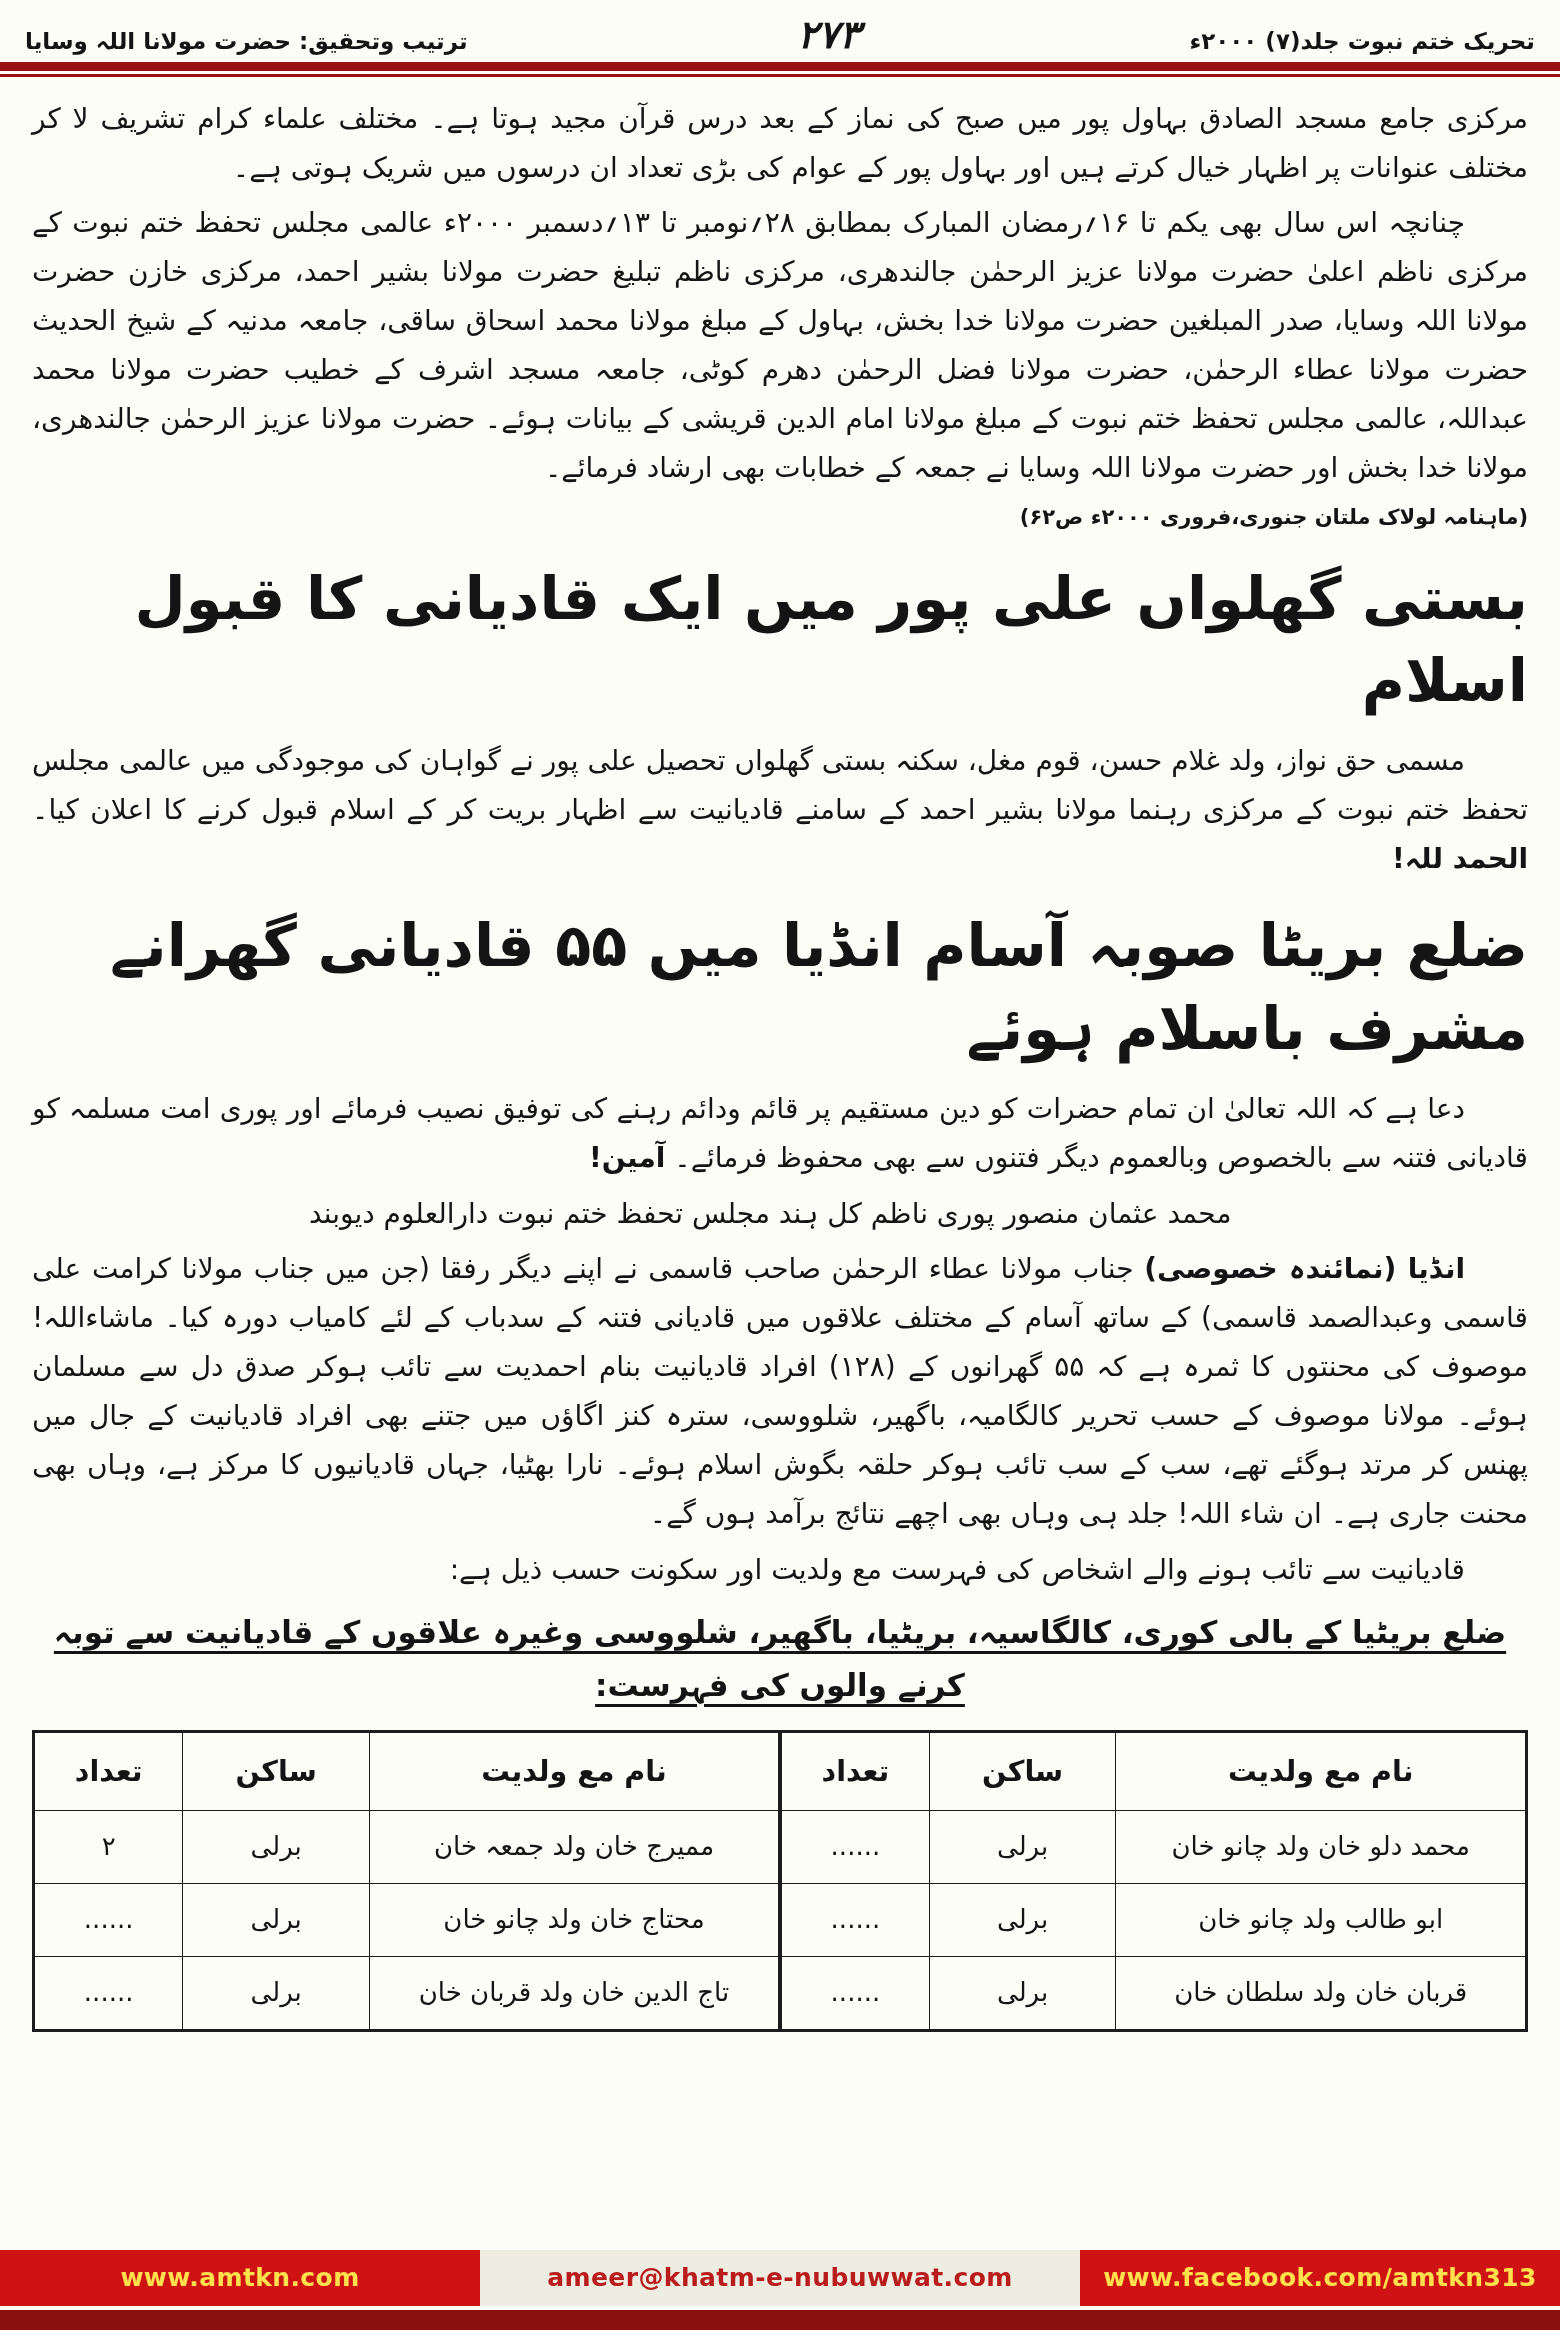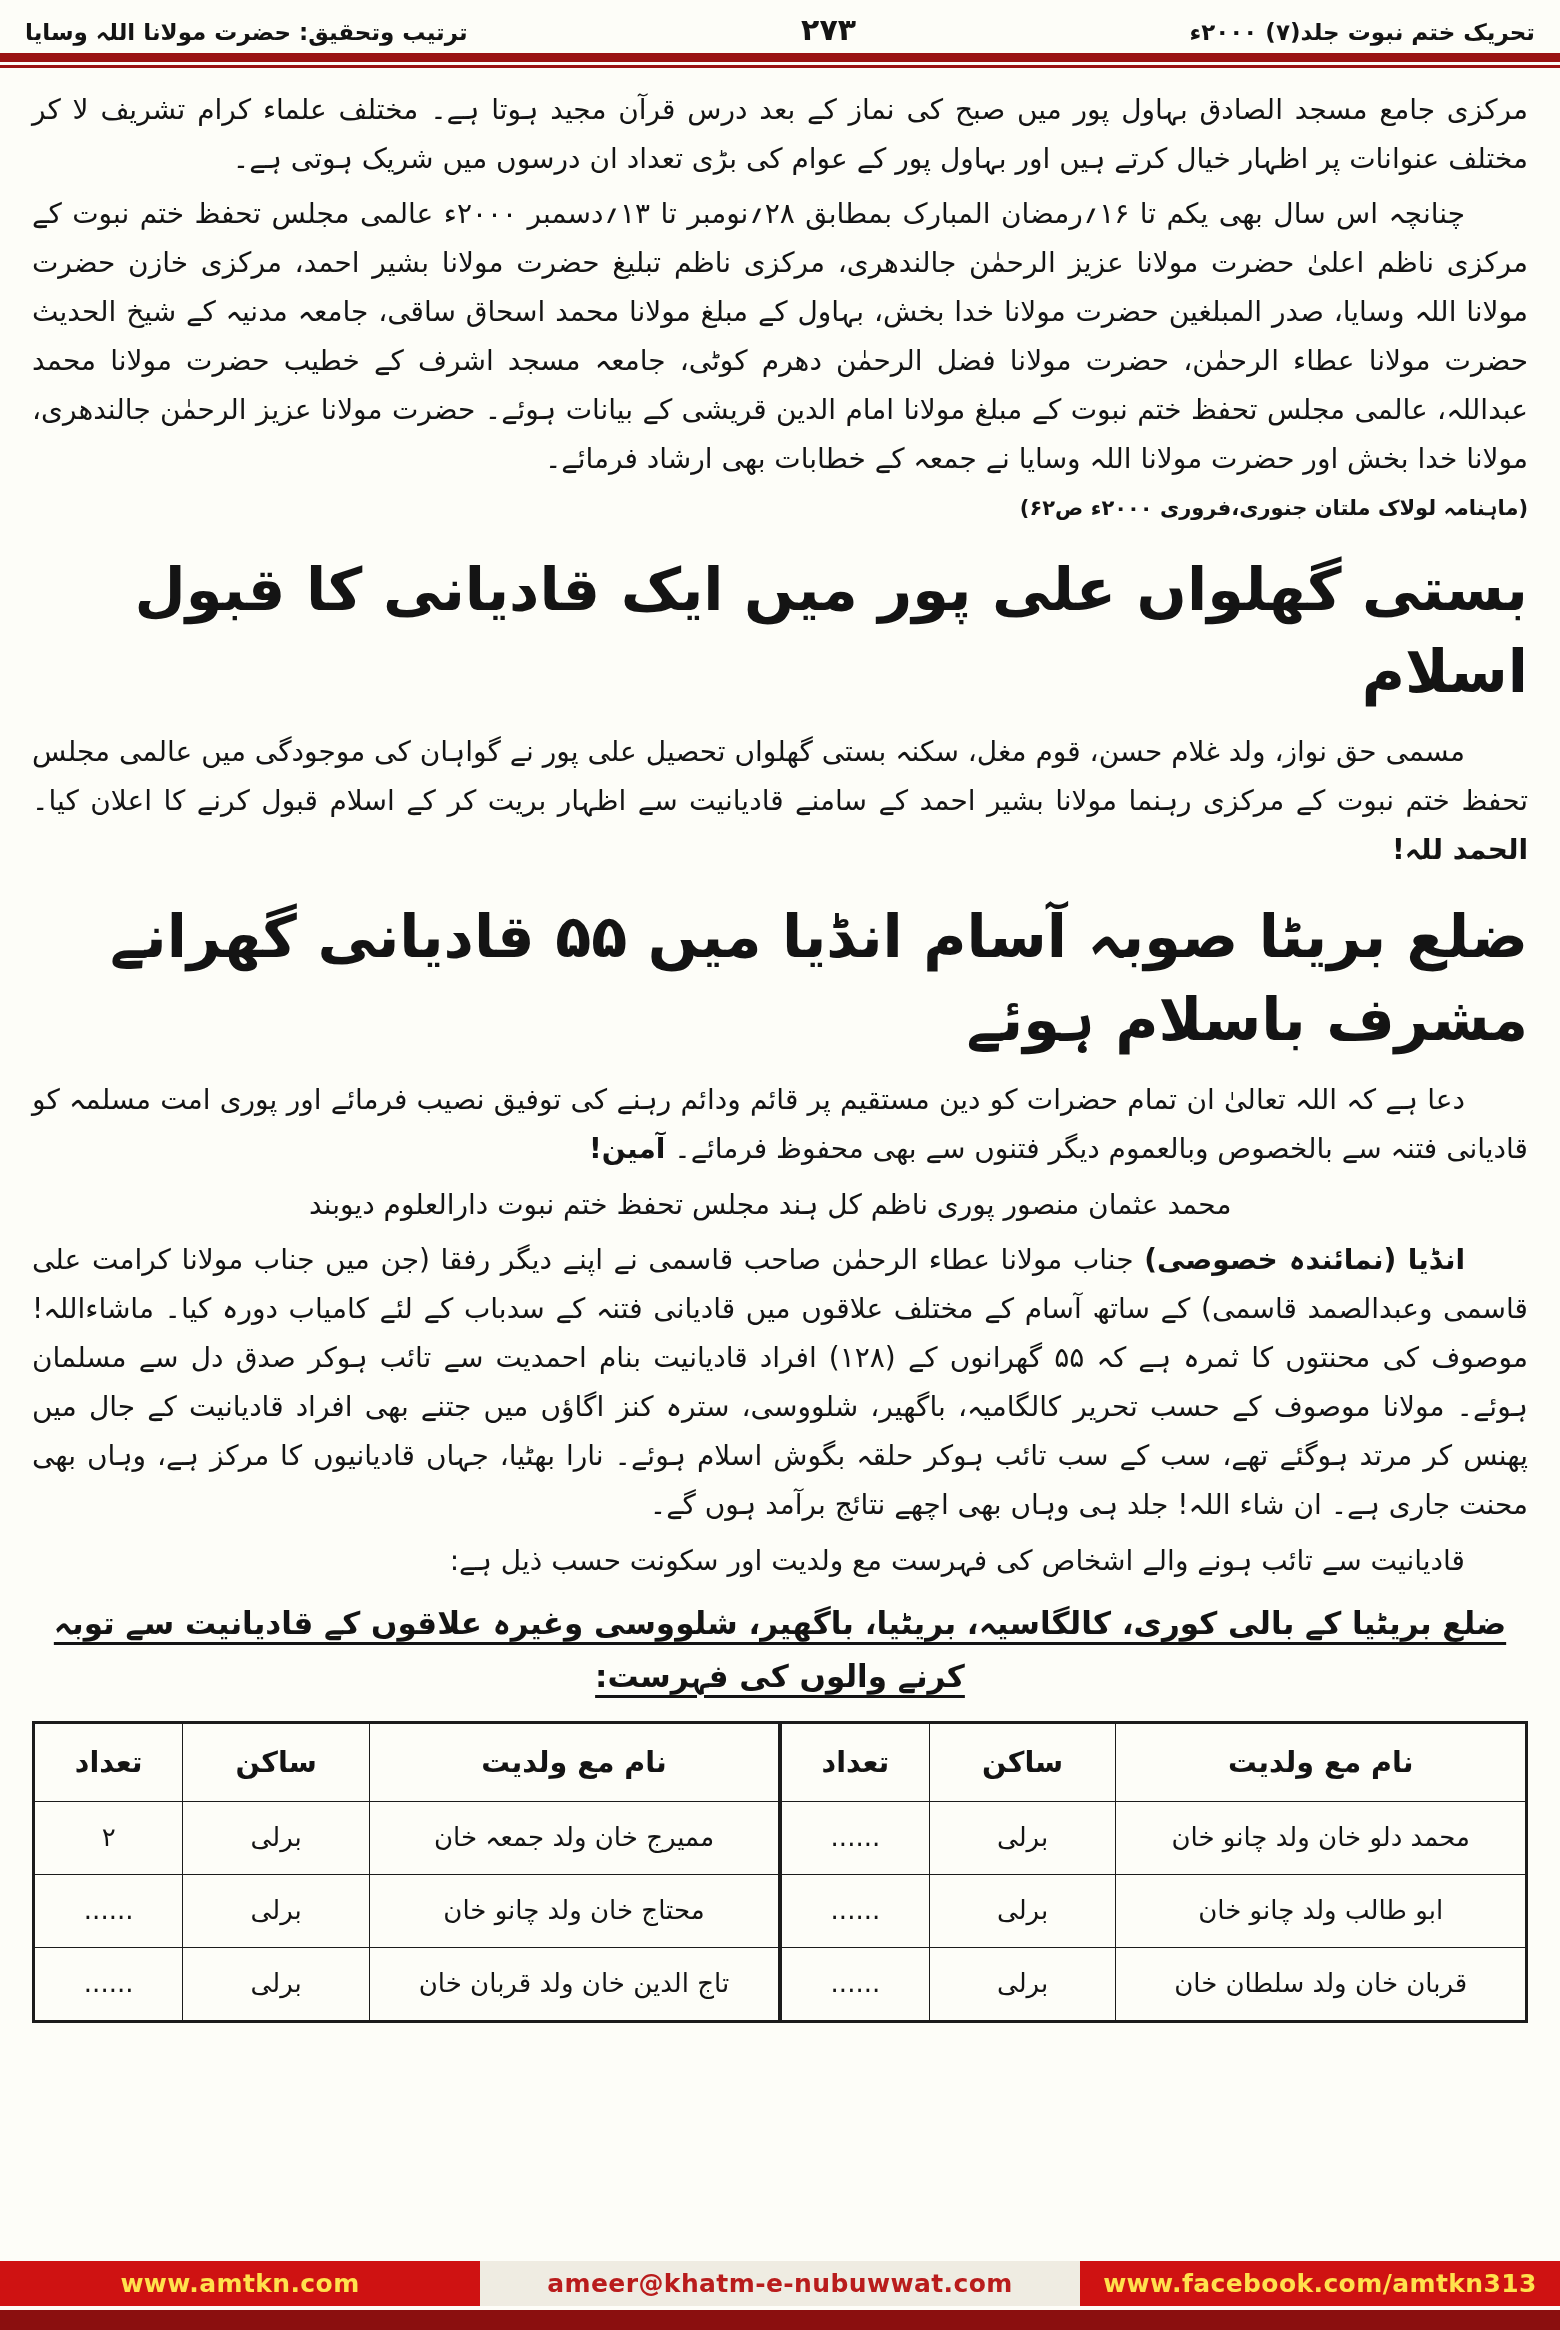--- a/index.html
+++ b/index.html
@@ -6,21 +6,21 @@
   .page{
     width:1560px;min-height:2330px;margin:0 auto;background:#fdfdf8;
     display:flex;flex-direction:column;box-sizing:border-box;
     font-family:"DejaVu Sans",sans-serif;color:#141414;direction:rtl;
   }
   
   .header{
     display:flex;justify-content:space-between;align-items:flex-end;
     padding:15px 25px 5px;font-weight:bold;font-size:23px;
   }
-  .header .page-number{font-size:30px;line-height:1;}
+  .header .page-number{font-size:39px;line-height:1;font-style:italic;}
   .rule-thick{height:8.4px;background:#9a1313;margin:3.4px 0 3.4px;}
   .rule-thin{height:2.5px;background:#9a1313;}
   
   .main{padding:17px 32px 0;font-size:28px;line-height:1.75;text-align:justify;}
   .main p{margin:0 0 6.7px;}
   .indent{text-indent:63px;}
   .ref{font-size:21px;text-align:right;margin:1.7px 0 18.5px;font-weight:bold;}
   .section-heading{
     font-size:59px;font-weight:bold;text-align:right;margin:22px 0 13.4px;line-height:1.4;
   }
@@ -38,21 +38,21 @@
     width:100%;border-collapse:collapse;border:3.4px solid #1c1c1c;margin:3.4px 0 34px;
   }
   table.converts th,table.converts td{
     border:1.7px solid #1c1c1c;text-align:center;vertical-align:middle;
     padding:13.4px 6.7px;font-size:26px;
   }
   table.converts th{font-size:28.6px;font-weight:bold;margin-top:35px;}
   table.converts th:nth-child(4),table.converts td:nth-child(4){border-right:4.2px solid #1c1c1c;}
   
   .footer{margin-top:auto;}
-  .footer-bars{display:flex;height:45px;direction:ltr;}
+  .footer-bars{display:flex;height:56px;direction:ltr;}
   .footer-seg{
     flex:1;display:flex;align-items:center;justify-content:center;
     font-size:25px;font-weight:bold;letter-spacing:0.4px;
   }
   .footer-seg.red{background:#cf1212;color:#ffe14d;}
   .footer-seg.light{background:#efece2;color:#b91c1c;flex:1.25;}
   .footer-strip{height:20px;background:#8b0f0f;margin-top:4.2px;}
 </style>
 </head>
 <body>

